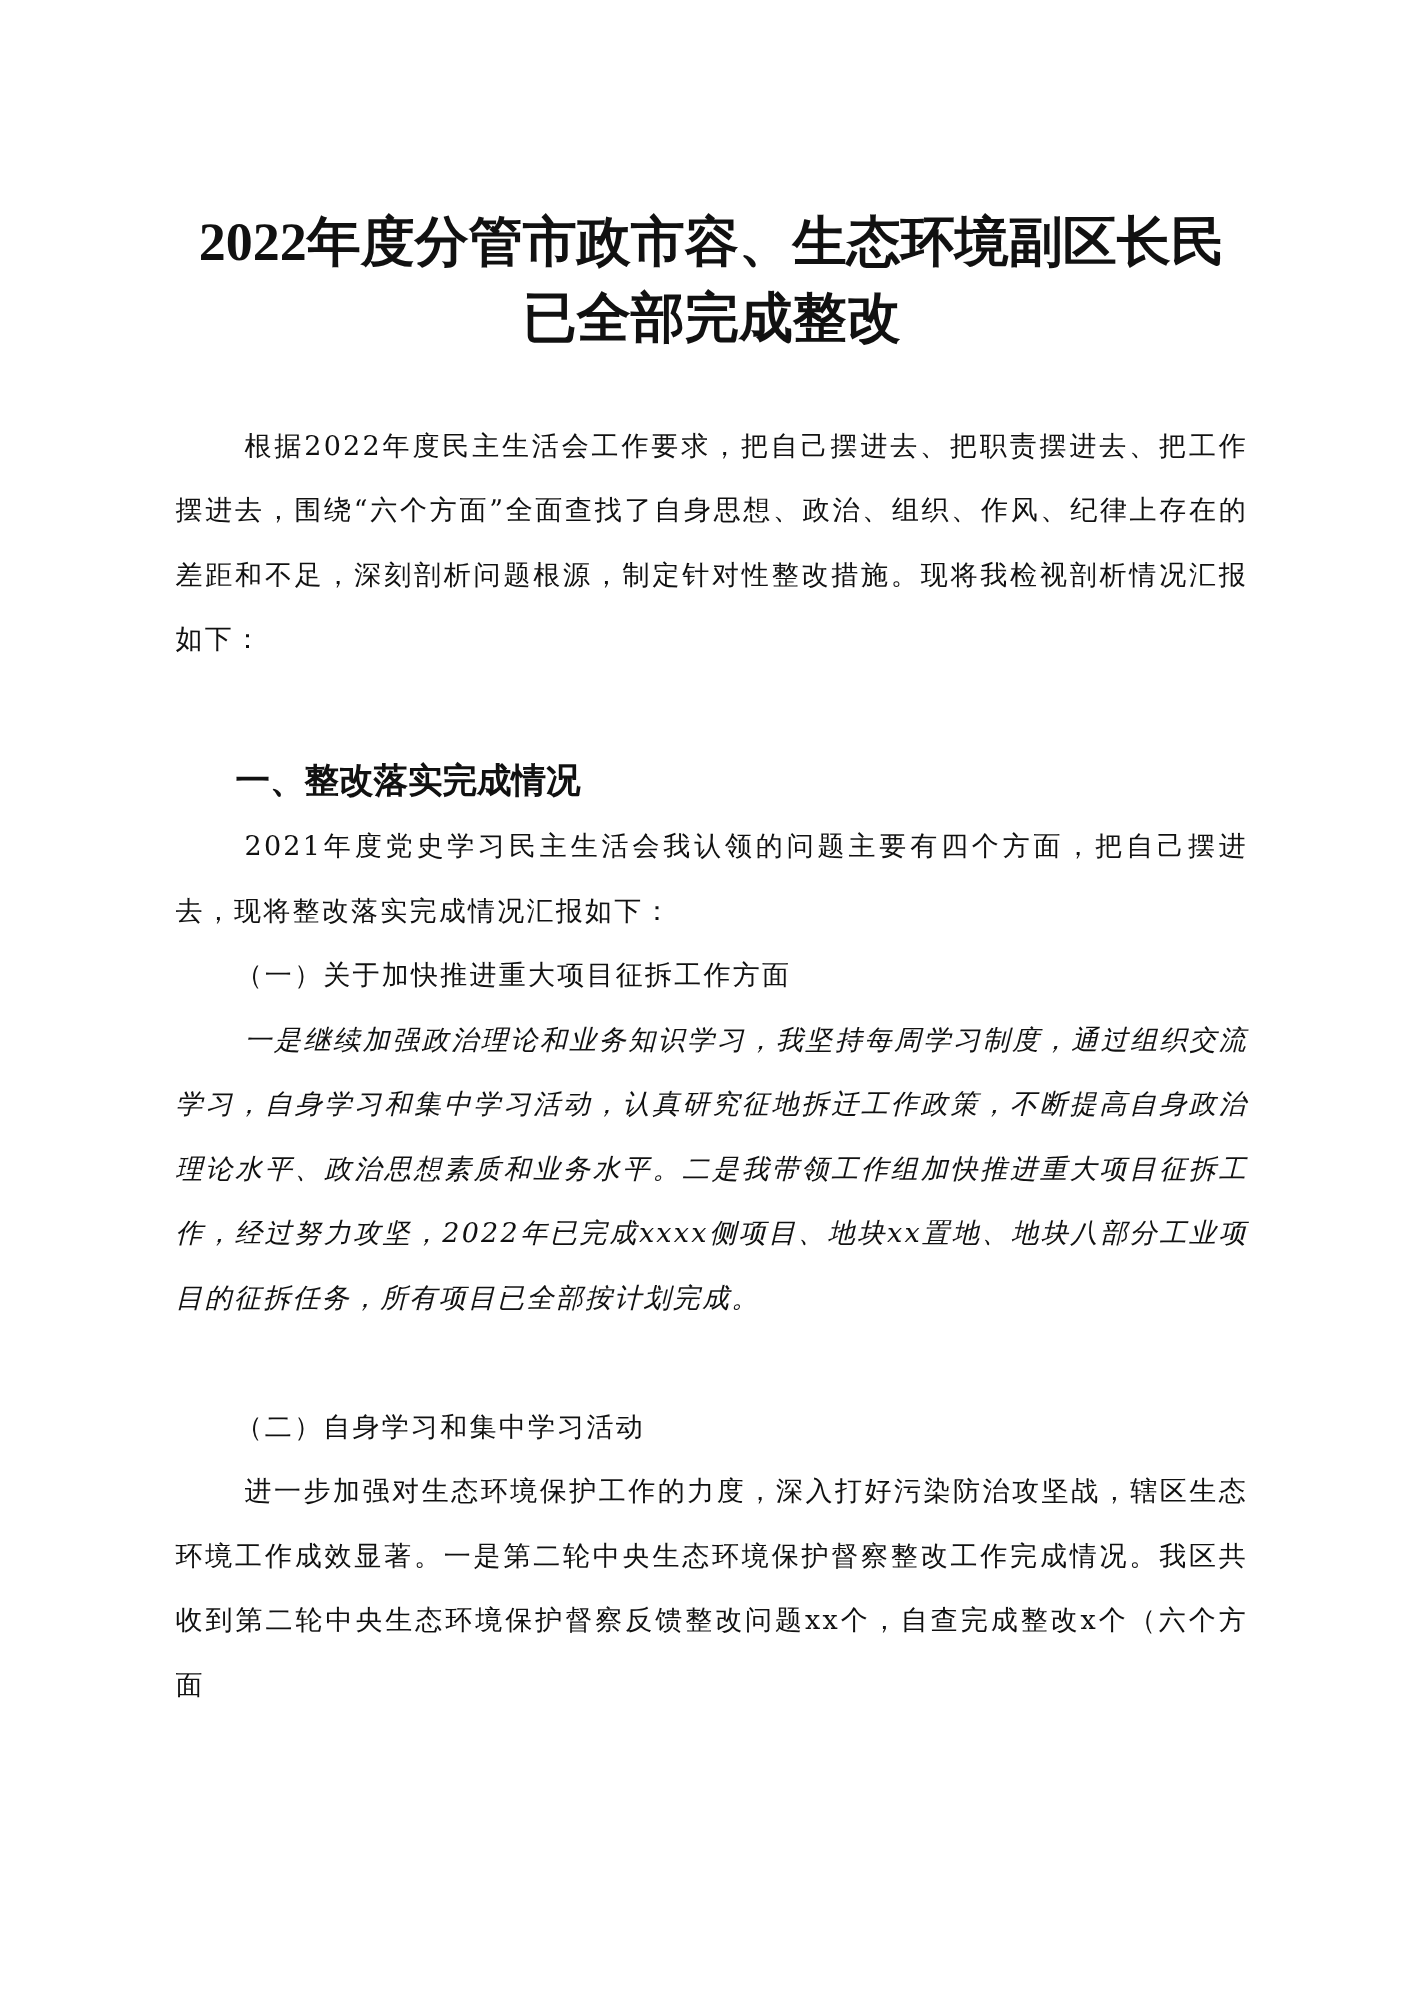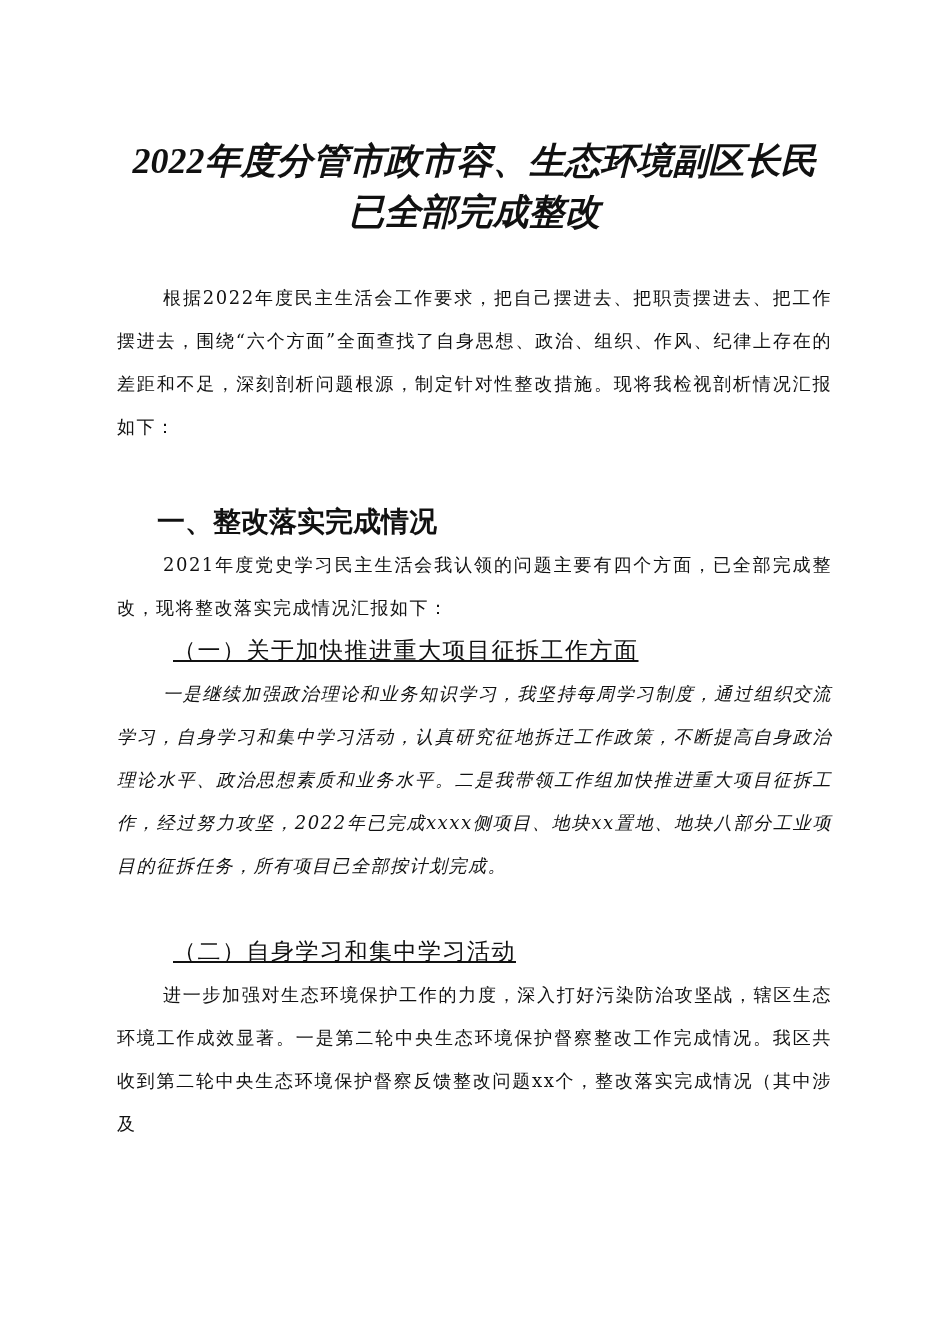--- a/index.html
+++ b/index.html
@@ -5,52 +5,52 @@
     html, body { margin: 0; padding: 0; background: #ffffff; }
     body { width: 950px; height: 1344px; position: relative; overflow: hidden; }
     .page {
       position: absolute; left: 117px; top: 0; width: 715px;
       color: #111;
       font-family: "DejaVu Serif", "Liberation Serif", serif;
     }
     .title {
       position: absolute; left: 0; width: 715px; text-align: center;
       font-family: "Liberation Serif", "DejaVu Serif", serif;
-      font-weight: bold; font-size: 36px; line-height: 50px; letter-spacing: 0px; font-style: italic;
+      font-weight: bold; font-size: 36px; line-height: 50px; letter-spacing: 0px;
     }
     .t1 { top: 136px; }
     .t2 { top: 187px; }
     .para {
       position: absolute; left: 0; width: 715px;
       font-size: 18px; line-height: 43px;
       text-align: justify; text-align-last: left;
       letter-spacing: 1.5px;
     }
     .indent { text-indent: 46px; }
     .h1 {
-      position: absolute; left: 40px; font-size: 28px; line-height: 43px;
+      position: absolute; left: 40px; font-size: 23px; line-height: 43px;
       font-family: "DejaVu Sans", "Liberation Sans", sans-serif; font-weight: bold;
     }
     .h2 {
-      position: absolute; left: 56px; font-size: 23px; line-height: 43px; letter-spacing: 1.5px; text-decoration: underline;
+      position: absolute; left: 40px; font-size: 18px; line-height: 43px; letter-spacing: 1.5px;
     }
   </style>
 </head>
 <body>
 
 <div class="page">
   <div class="title t1">2022年度分管市政市容、生态环境副区长民</div>
   <div class="title t2">已全部完成整改</div>
 
   <div class="para indent" style="top:276px;">根据2022年度民主生活会工作要求，把自己摆进去、把职责摆进去、把工作摆进去，围绕“六个方面”全面查找了自身思想、政治、组织、作风、纪律上存在的差距和不足，深刻剖析问题根源，制定针对性整改措施。现将我检视剖析情况汇报如下：</div>
 
   <div class="h1" style="top:500px;">一、整改落实完成情况</div>
 
-  <div class="para indent" style="top:543px;">2021年度党史学习民主生活会我认领的问题主要有四个方面，已全部完成整改，现将整改落实完成情况汇报如下：</div>
+  <div class="para indent" style="top:543px;">2021年度党史学习民主生活会我认领的问题主要有四个方面，把自己摆进去，现将整改落实完成情况汇报如下：</div>
 
   <div class="h2" style="top:629px;">（一）关于加快推进重大项目征拆工作方面</div>
 
   <div class="para indent" style="top:672px;font-style:italic;">一是继续加强政治理论和业务知识学习，我坚持每周学习制度，通过组织交流学习，自身学习和集中学习活动，认真研究征地拆迁工作政策，不断提高自身政治理论水平、政治思想素质和业务水平。二是我带领工作组加快推进重大项目征拆工作，经过努力攻坚，2022年已完成xxxx侧项目、地块xx置地、地块八部分工业项目的征拆任务，所有项目已全部按计划完成。</div>
 
   <div class="h2" style="top:930px;">（二）自身学习和集中学习活动</div>
 
-  <div class="para indent" style="top:973px;">进一步加强对生态环境保护工作的力度，深入打好污染防治攻坚战，辖区生态环境工作成效显著。一是第二轮中央生态环境保护督察整改工作完成情况。我区共收到第二轮中央生态环境保护督察反馈整改问题xx个，整改落实完成情况（其中涉及</div>
+  <div class="para indent" style="top:973px;">进一步加强对生态环境保护工作的力度，深入打好污染防治攻坚战，辖区生态环境工作成效显著。一是第二轮中央生态环境保护督察整改工作完成情况。我区共收到第二轮中央生态环境保护督察反馈整改问题xx个，自查完成整改x个（六个方面</div>
 </div>
 
 </body></html>

